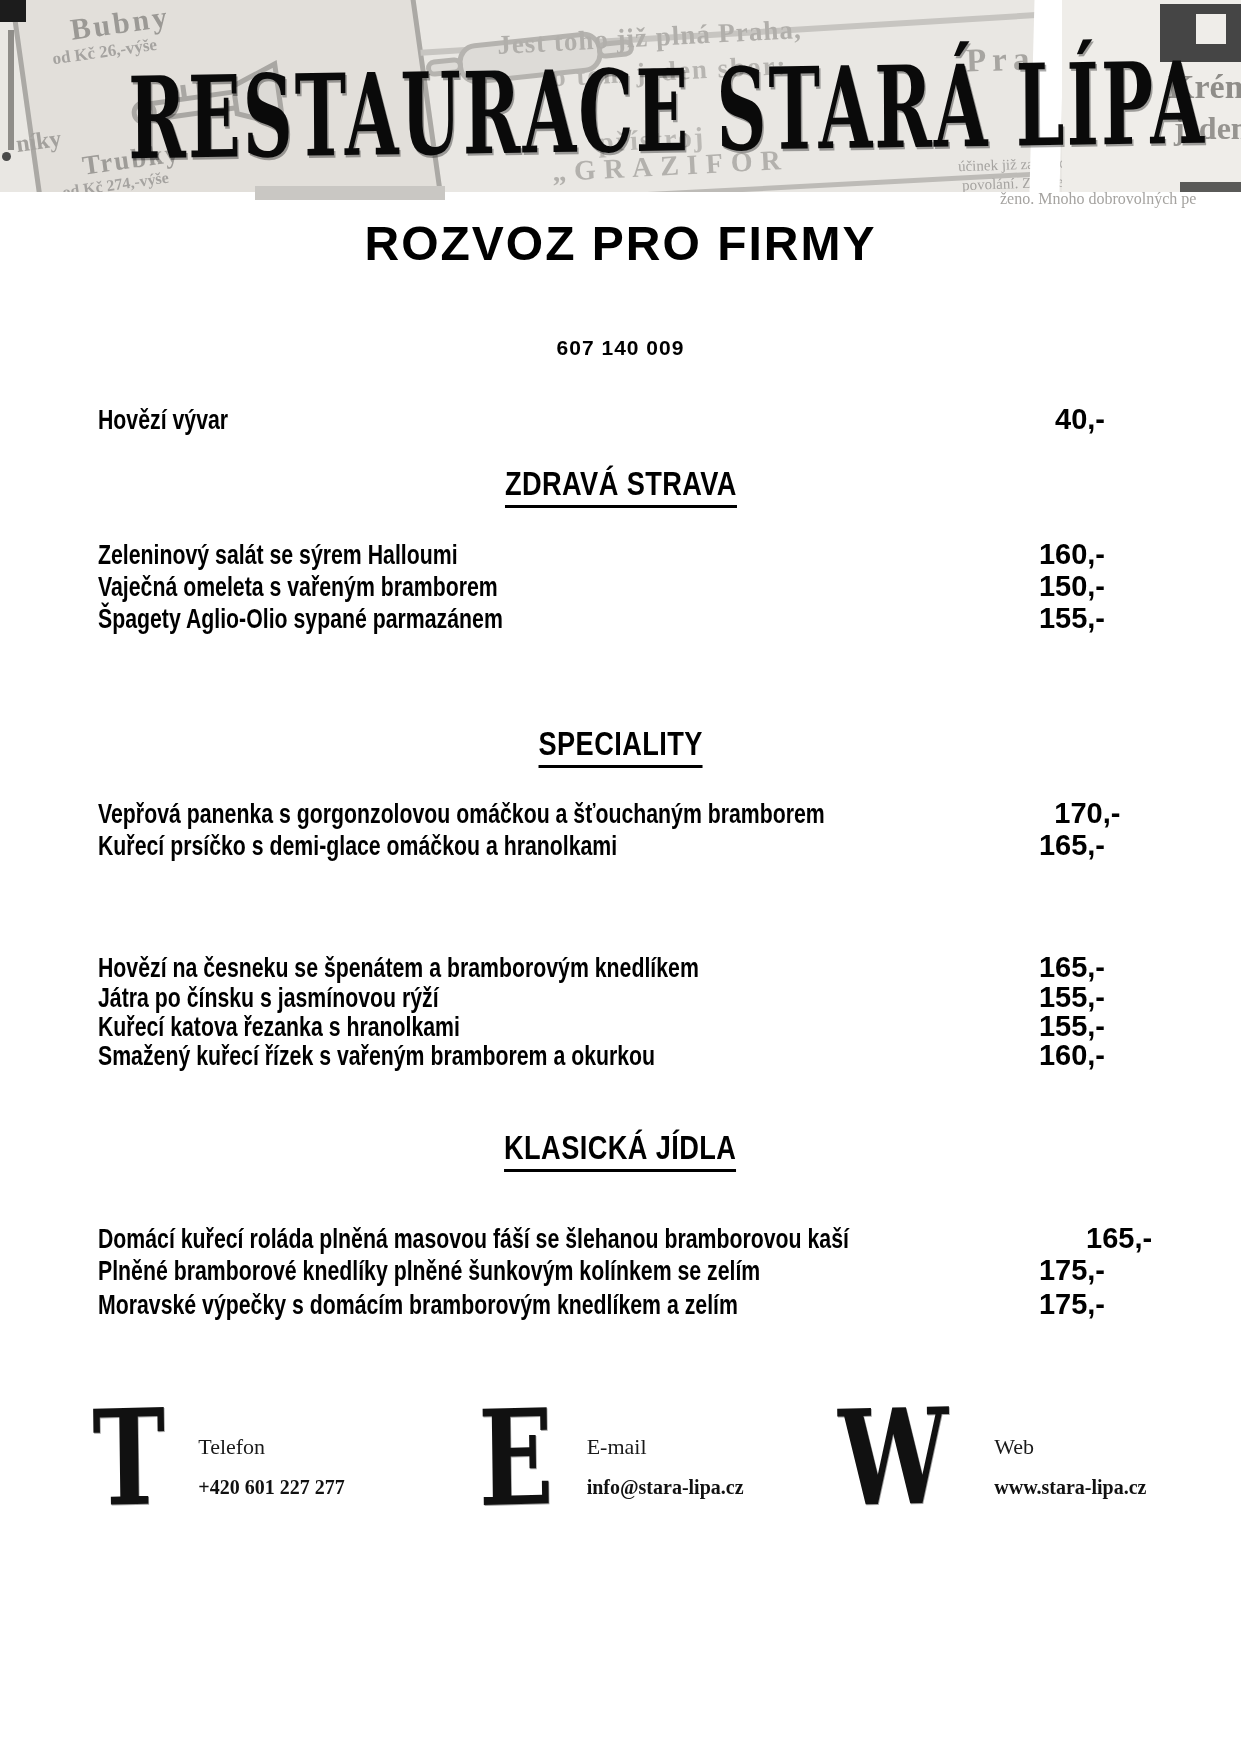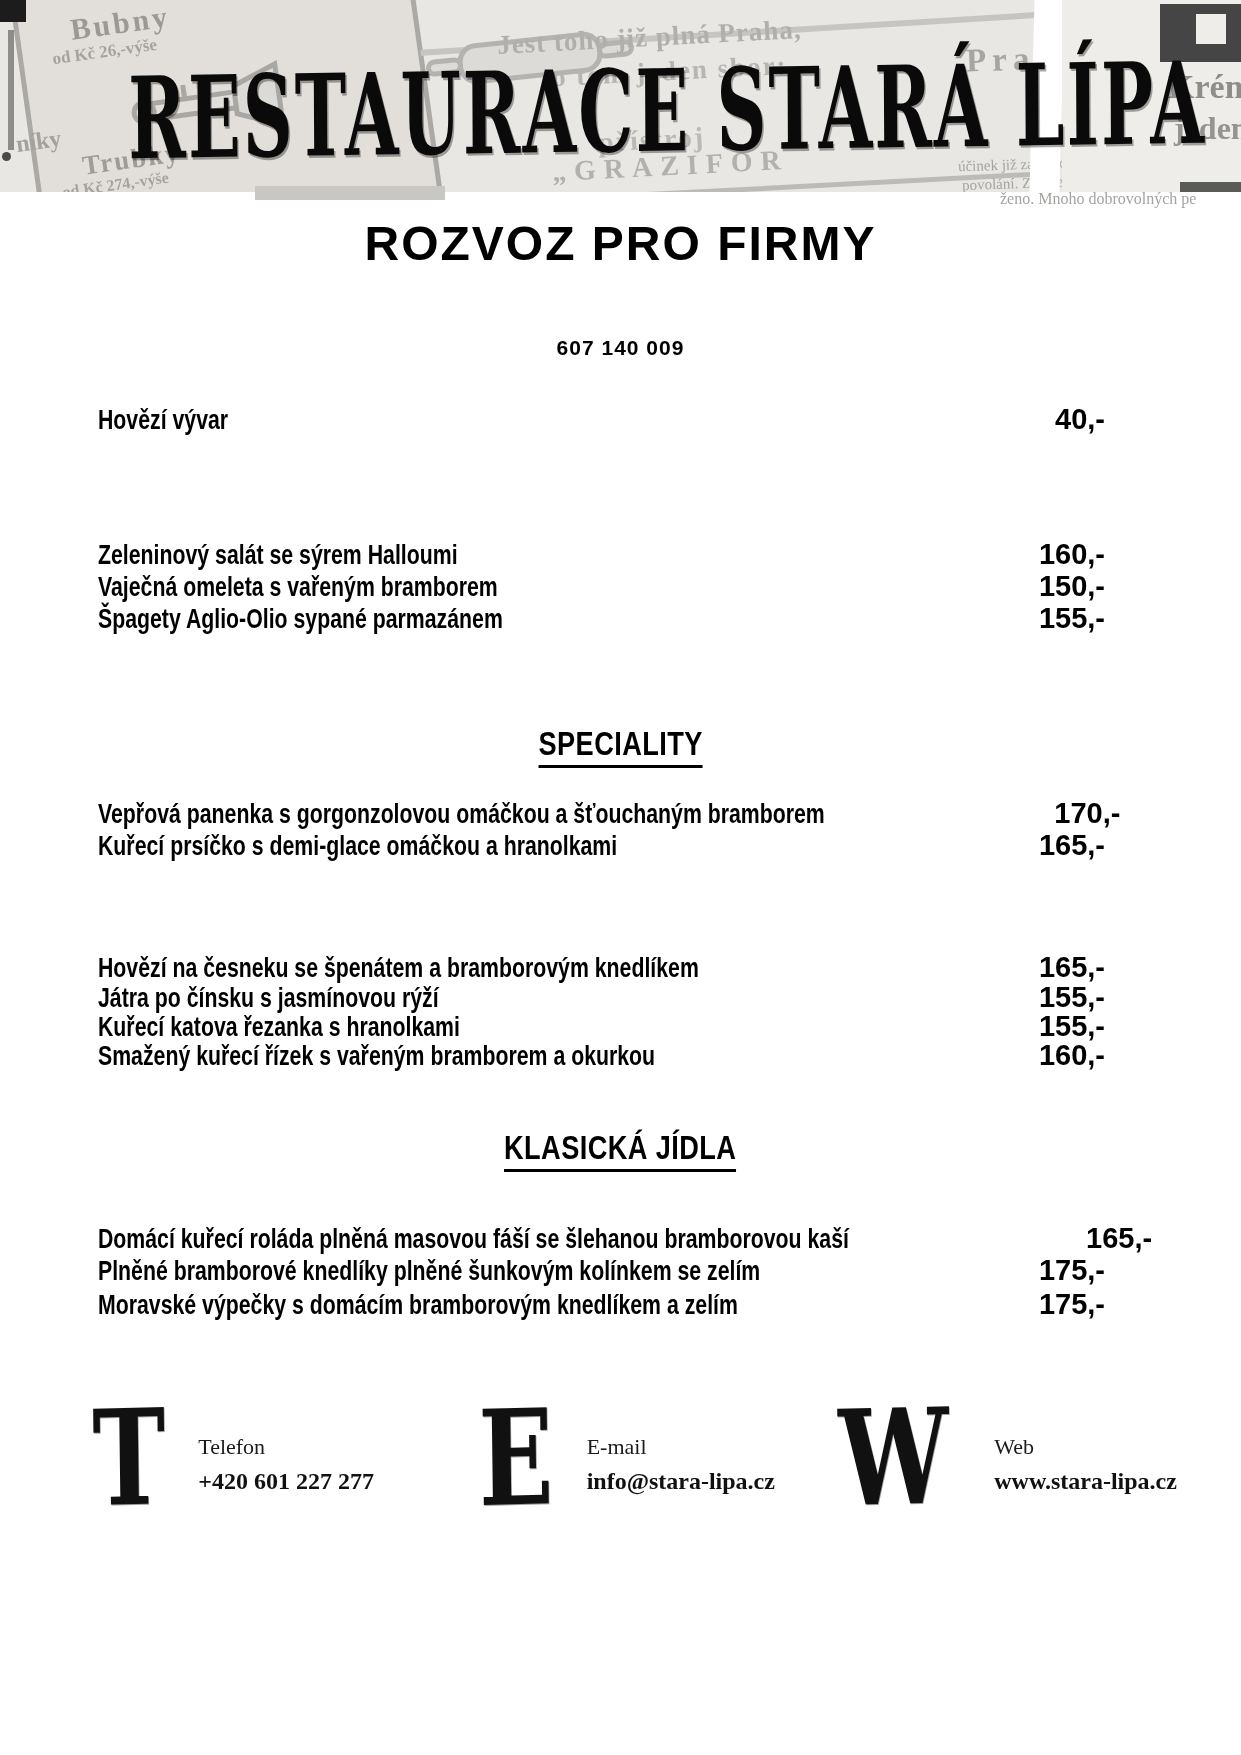--- a/index.html
+++ b/index.html
@@ -69,21 +69,21 @@
              transform:scaleX(0.8);letter-spacing:0.5px;}
 
   
   .contact{position:absolute;top:1408px;display:flex;align-items:flex-start;}
   .big-letter{font-family:"DejaVu Serif","Liberation Serif",serif;font-weight:bold;
               font-size:132px;line-height:0.78;color:#111;
               transform:scaleX(0.74) rotate(-1deg);transform-origin:left top;
               text-shadow:1px 1px 0 rgba(17,17,17,0.4);}
   .contact-text{margin-top:26px;margin-left:8px;font-family:"Liberation Serif",serif;}
   .contact-label{font-size:22px;color:#1a1a1a;}
-  .contact-value{font-size:24px;font-weight:bold;margin-top:8px;color:#111;}
+  .contact-value{font-size:20px;font-weight:bold;margin-top:16px;color:#111;}
 </style>
 </head>
 <body>
 
 <div class="page">
 
   <div class="masthead">
     <div class="m-panel"></div>
     <div class="m-frag m-bubny">Bubny</div>
     <div class="m-frag m-bubny2">od Kč 26,-výše</div>
@@ -141,20 +141,23 @@
   <div class="m-under">ženo. Mnoho dobrovolných pe</div>
 
   <div class="doc-title">ROZVOZ PRO FIRMY</div>
   <div class="doc-phone">607 140 009</div>
 
   <div class="row" style="top:403px">
     <span class="item-name">Hovězí vývar</span>
     <span class="item-price">40,-</span>
   </div>
 
+  <div class="section-title" style="top:464px">
+    <span>ZDRAVÁ STRAVA</span>
+  </div>
   <div class="row" style="top:538px">
     <span class="item-name">Zeleninový salát se sýrem Halloumi</span>
     <span class="item-price">160,-</span>
   </div>
   <div class="row" style="top:570px">
     <span class="item-name">Vaječná omeleta s vařeným bramborem</span>
     <span class="item-price">150,-</span>
   </div>
   <div class="row" style="top:602px">
     <span class="item-name">Špagety Aglio-Olio sypané parmazánem</span>

